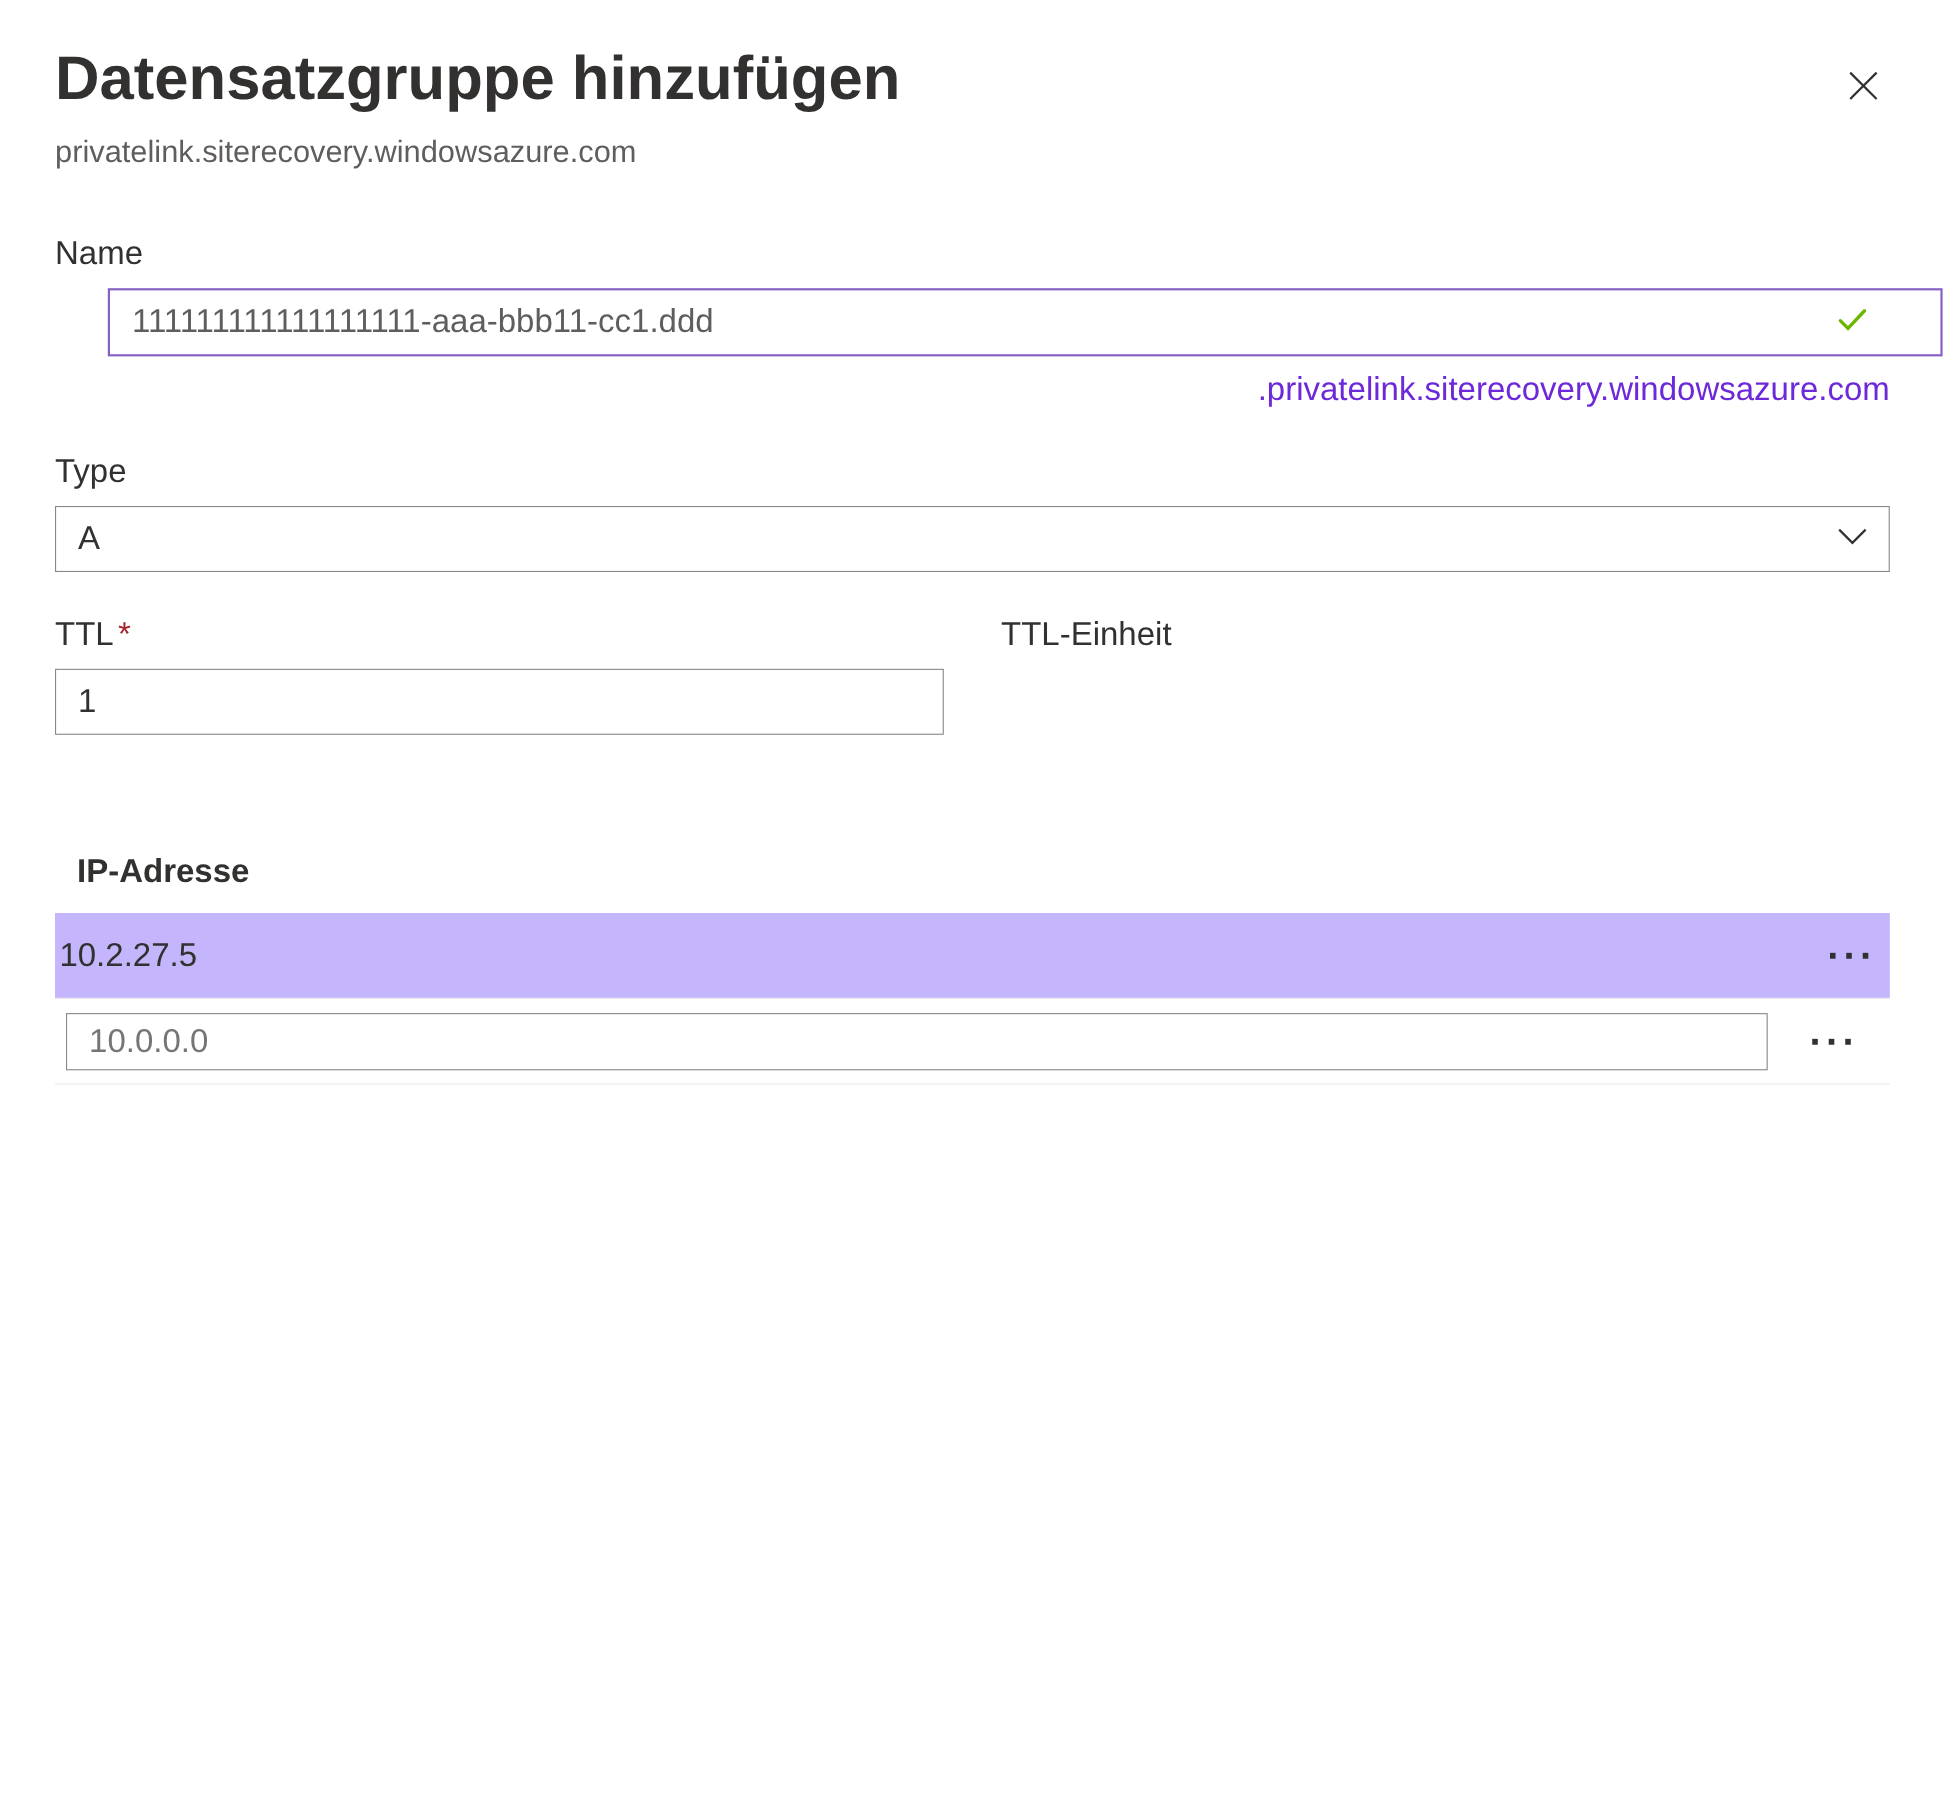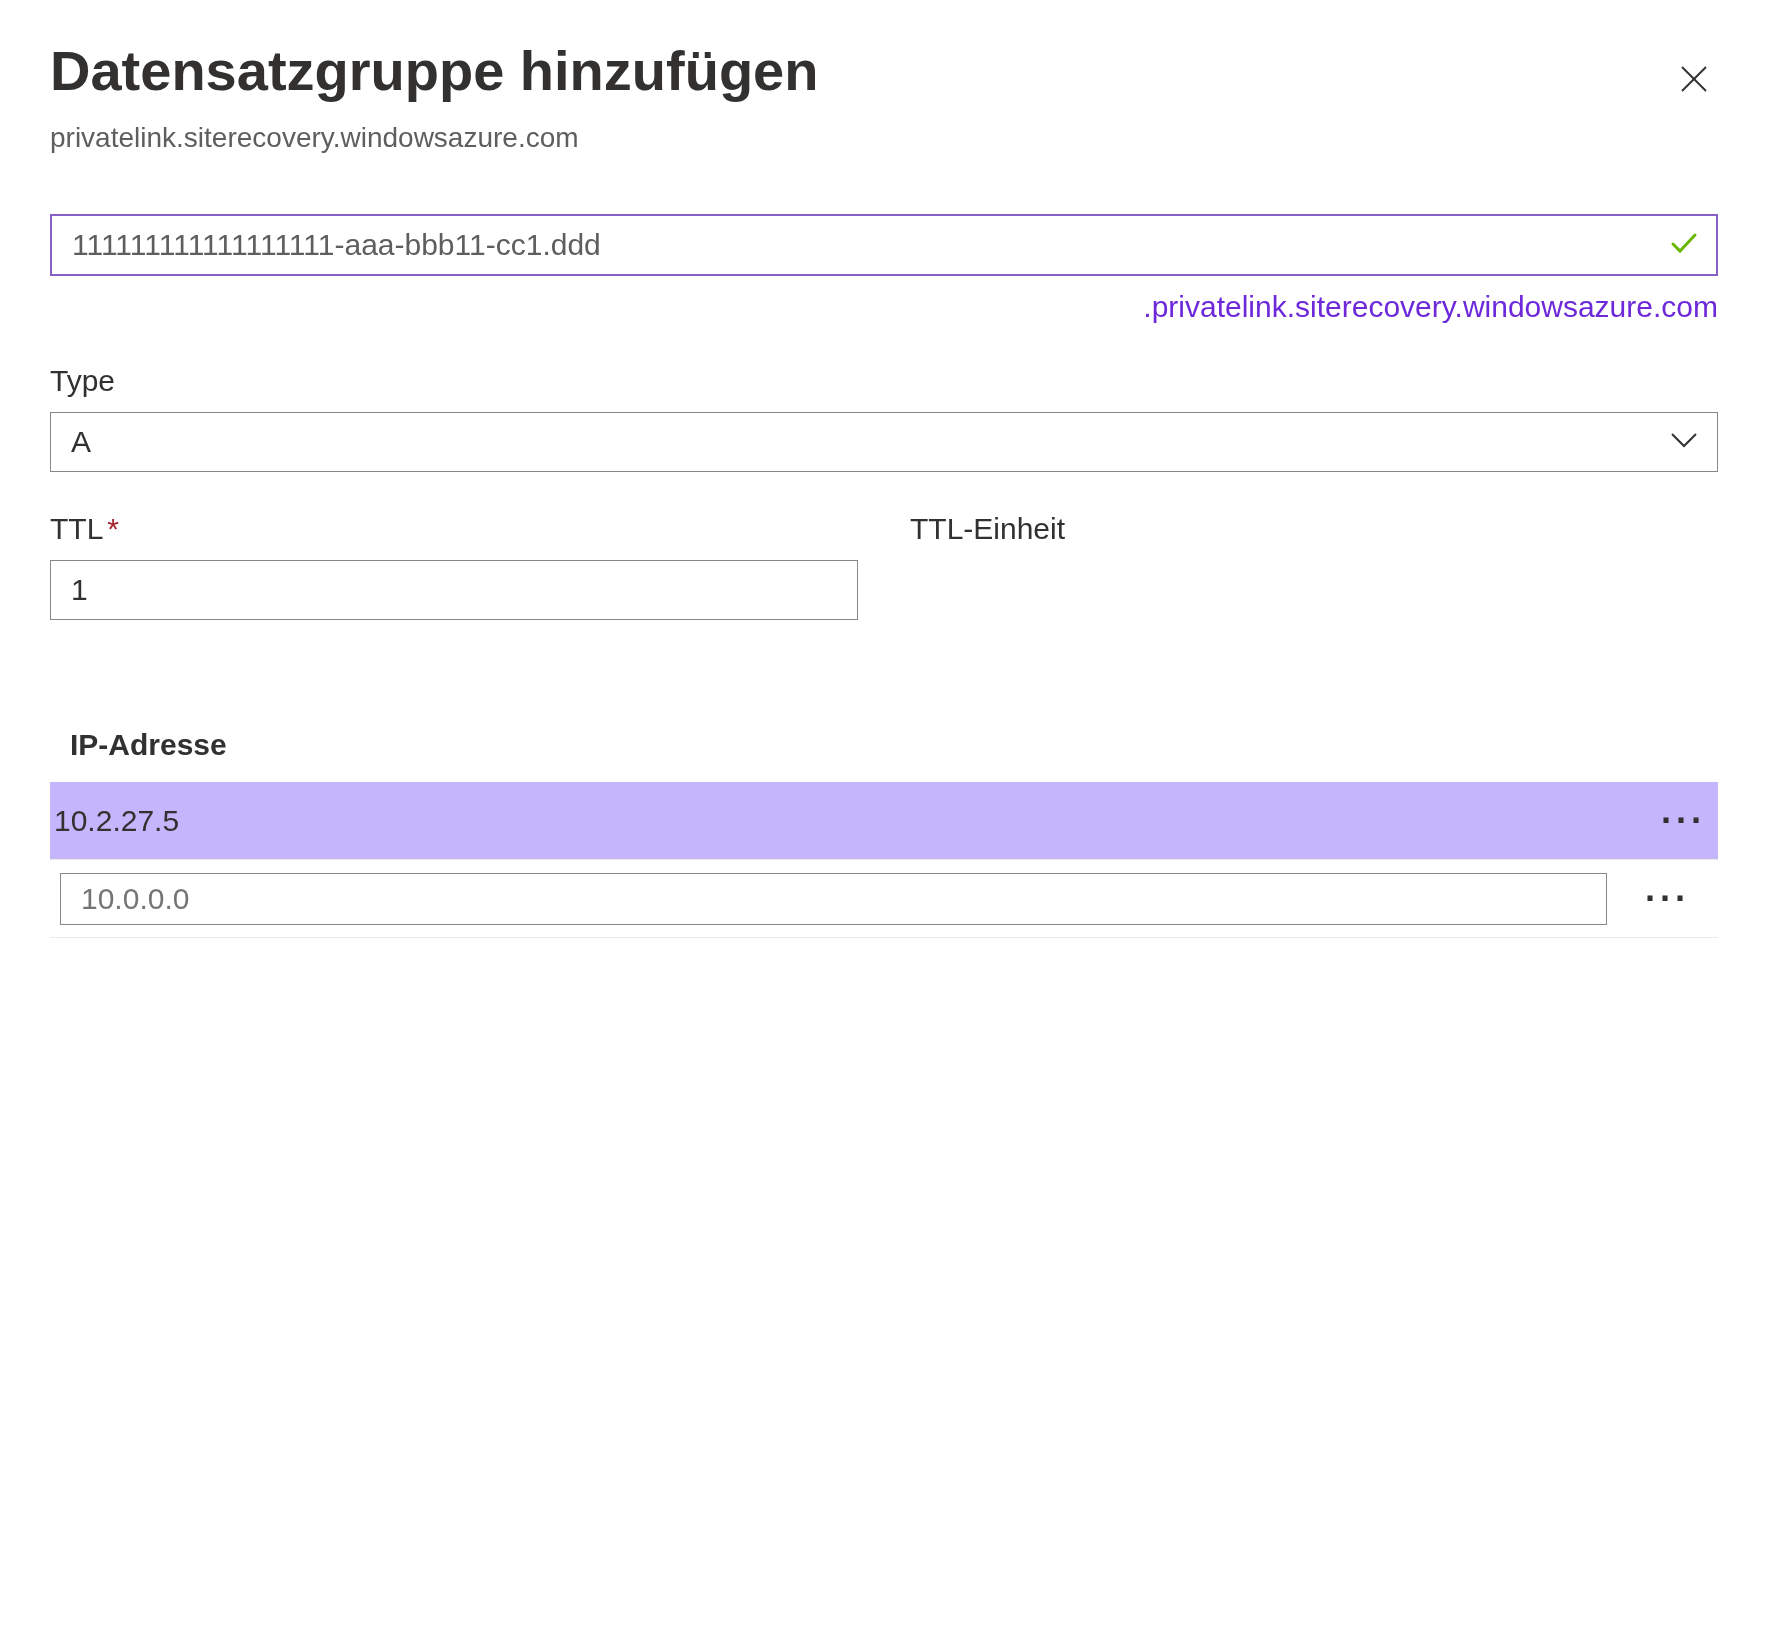--- a/index.html
+++ b/index.html
@@ -55,20 +55,21 @@
     }
     .text-input {
       width: 100%;
       height: 62px;
       font-size: 30px;
       padding: 0 60px 0 20px;
       border: 2px solid #8660c5;
       color: #605e5c;
       outline: none;
       font-family: inherit;
+      margin-left: 48px;
     }
     .check-icon {
       position: absolute;
       right: 18px;
       top: 50%;
       transform: translateY(-50%);
       color: #6bb700;
     }
     .suffix-text {
       font-size: 30px;
@@ -175,20 +176,21 @@
   <span class="close-btn">
     <svg width="32" height="32" viewBox="0 0 32 32" stroke="currentColor" stroke-width="2" fill="none">
       <line x1="4" y1="4" x2="28" y2="28"></line>
       <line x1="28" y1="4" x2="4" y2="28"></line>
     </svg>
   </span>
 </div>
 <div class="subtitle">privatelink.siterecovery.windowsazure.com</div>
 
 <div class="field">
+  <div class="field-label">Name</div>
   <div class="input-wrapper">
     <input type="text" class="text-input" value="111111111111111111-aaa-bbb11-cc1.ddd" style="">
     <span class="check-icon">
       <svg width="32" height="32" viewBox="0 0 32 32" stroke="currentColor" stroke-width="3" fill="none" stroke-linecap="round">
         <polyline points="5,17 12,24 27,8"></polyline>
       </svg>
     </span>
   </div>
   <div class="suffix-text">.privatelink.siterecovery.windowsazure.com</div>
 </div>

